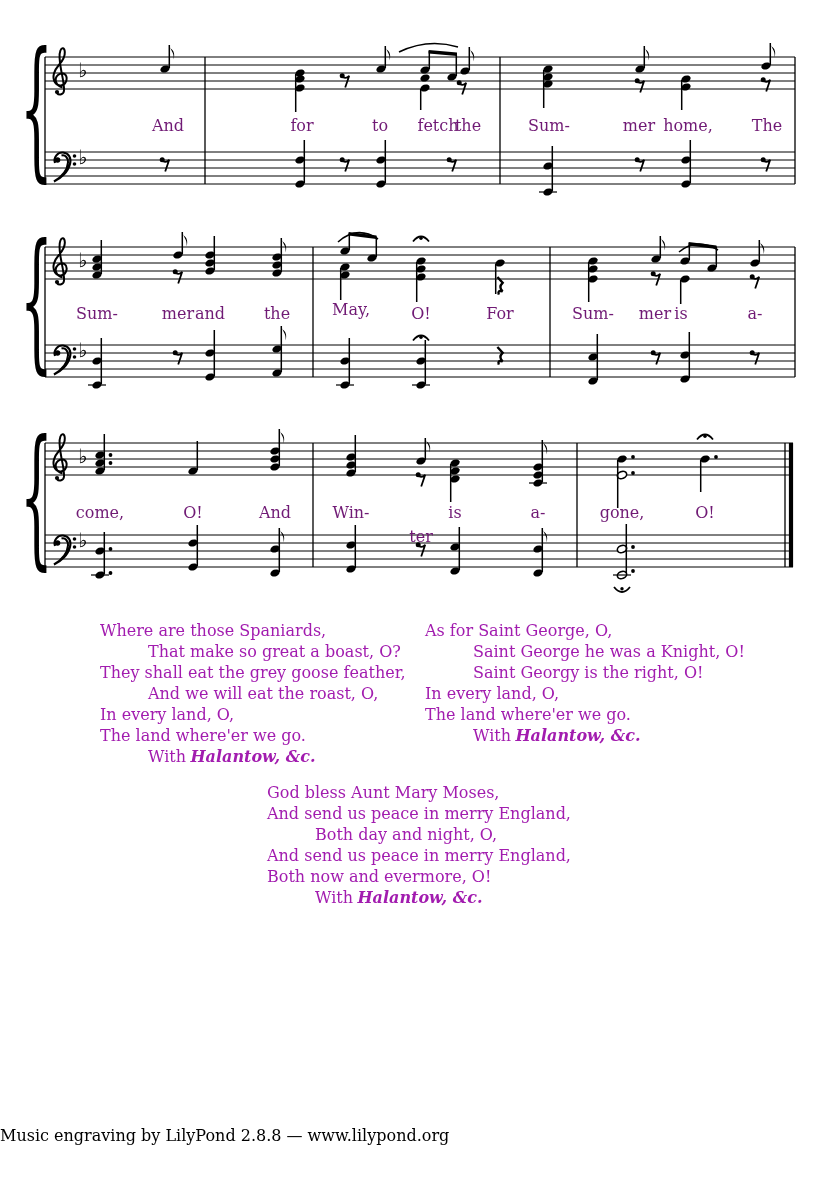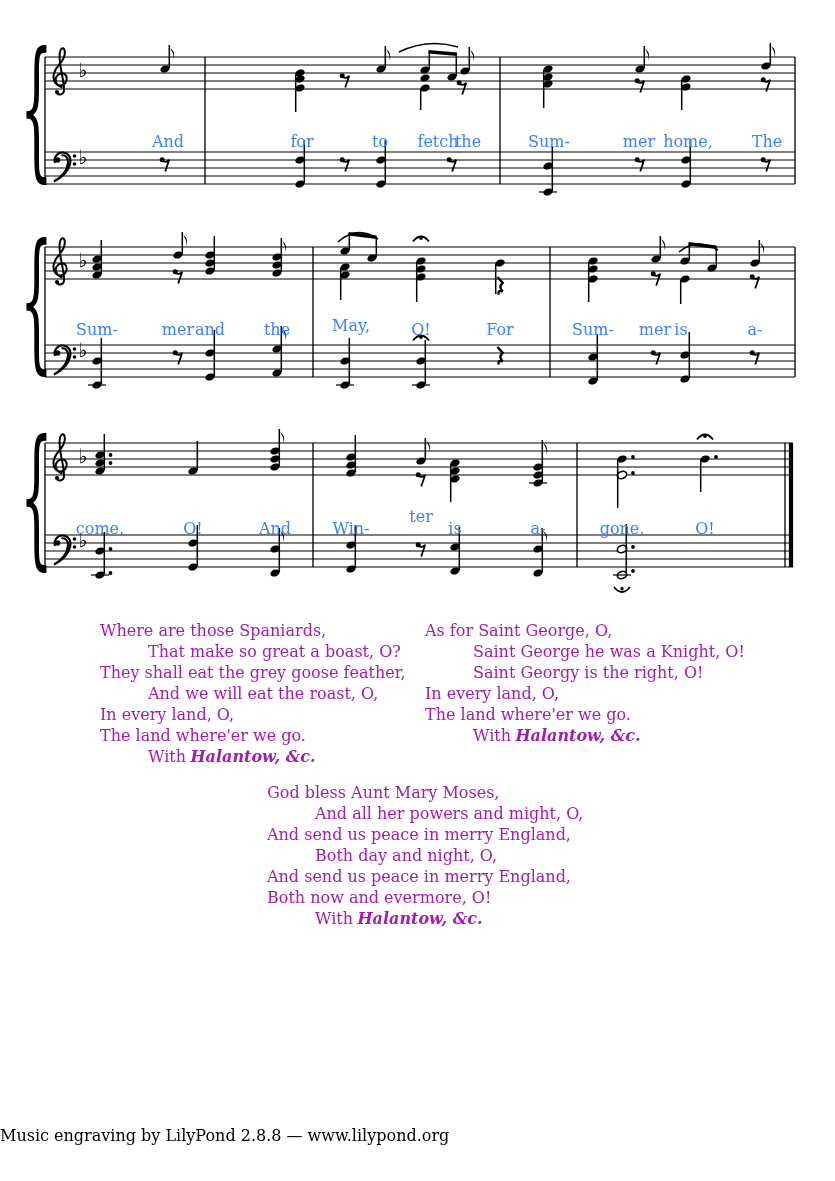--- a/index.html
+++ b/index.html
@@ -1,20 +1,20 @@
 <!DOCTYPE html>
 <html><head>
 <meta charset="utf-8">
 <style>
   html,body{margin:0;padding:0;background:#e8e8e8;}
   .page{position:relative;width:835px;height:1181px;background:#ffffff;margin:0 auto;
         font-family:"DejaVu Serif",serif;color:#000;overflow:hidden;}
   .notation{position:absolute;left:0;top:0;}
   .syl{position:absolute;transform:translateX(-50%);font:16px "DejaVu Serif",serif;
-       white-space:nowrap;color:#3b82f6;margin-top:16px;}
+       white-space:nowrap;color:#701a75;}
   .verse{position:absolute;font:16px/21px "DejaVu Serif",serif;color:#a21caf;white-space:nowrap;}
   .verse div{height:21px;}
   .verse .indent{padding-left:48px;}
   .refrain i{font-style:italic;font-weight:bold;}
   .refrain .pre{margin-right:0.28em;}
   .footer{position:absolute;left:0;top:1126px;width:835px;
           font:16px "DejaVu Serif",serif;color:#000;}
 </style>
 </head>
 <body>
@@ -388,21 +388,21 @@
   <span class="syl" style="left:593px;top:304px">Sum-</span>
   <span class="syl" style="left:655px;top:304px">mer</span>
   <span class="syl" style="left:681px;top:304px">is</span>
   <span class="syl" style="left:755px;top:304px">a-</span>
 </div>
 <div>
   <span class="syl" style="left:100px;top:503px">come,</span>
   <span class="syl" style="left:193px;top:503px">O!</span>
   <span class="syl" style="left:275px;top:503px">And</span>
   <span class="syl" style="left:351px;top:503px">Win-</span>
-  <span class="syl" style="left:421px;top:491px">ter</span>
+  <span class="syl" style="left:421px;top:527px">ter</span>
   <span class="syl" style="left:455px;top:503px">is</span>
   <span class="syl" style="left:538px;top:503px">a-</span>
   <span class="syl" style="left:622px;top:503px">gone,</span>
   <span class="syl" style="left:705px;top:503px">O!</span>
 </div>
 
 <div class="verse" style="left:100px;top:620px">
   <div>Where are those Spaniards,</div>
   <div class="indent">That make so great a boast, O?</div>
   <div>They shall eat the grey goose feather,</div>
@@ -416,21 +416,20 @@
   <div>As for Saint George, O,</div>
   <div class="indent">Saint George he was a Knight, O!</div>
   <div class="indent">Saint Georgy is the right, O!</div>
   <div>In every land, O,</div>
   <div>The land where'er we go.</div>
   <div class="indent refrain"><span class="pre">With</span><i>Halantow, &amp;c.</i></div>
 </div>
 
 <div class="verse" style="left:267px;top:782px">
   <div>God bless Aunt Mary Moses,</div>
-  <div class="indent">And all her powers and might, O,</div>
   <div>And send us peace in merry England,</div>
   <div class="indent">Both day and night, O,</div>
   <div>And send us peace in merry England,</div>
   <div>Both now and evermore, O!</div>
   <div class="indent refrain"><span class="pre">With</span><i>Halantow, &amp;c.</i></div>
 </div>
 
 <div class="footer">Music engraving by LilyPond  2.8.8 — www.lilypond.org</div>
 
 </div>

